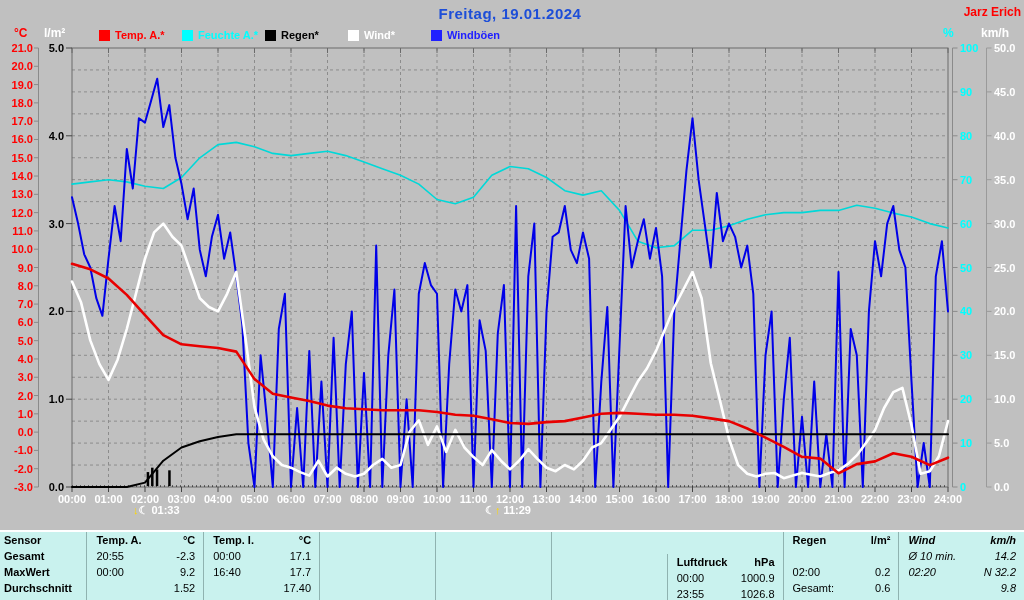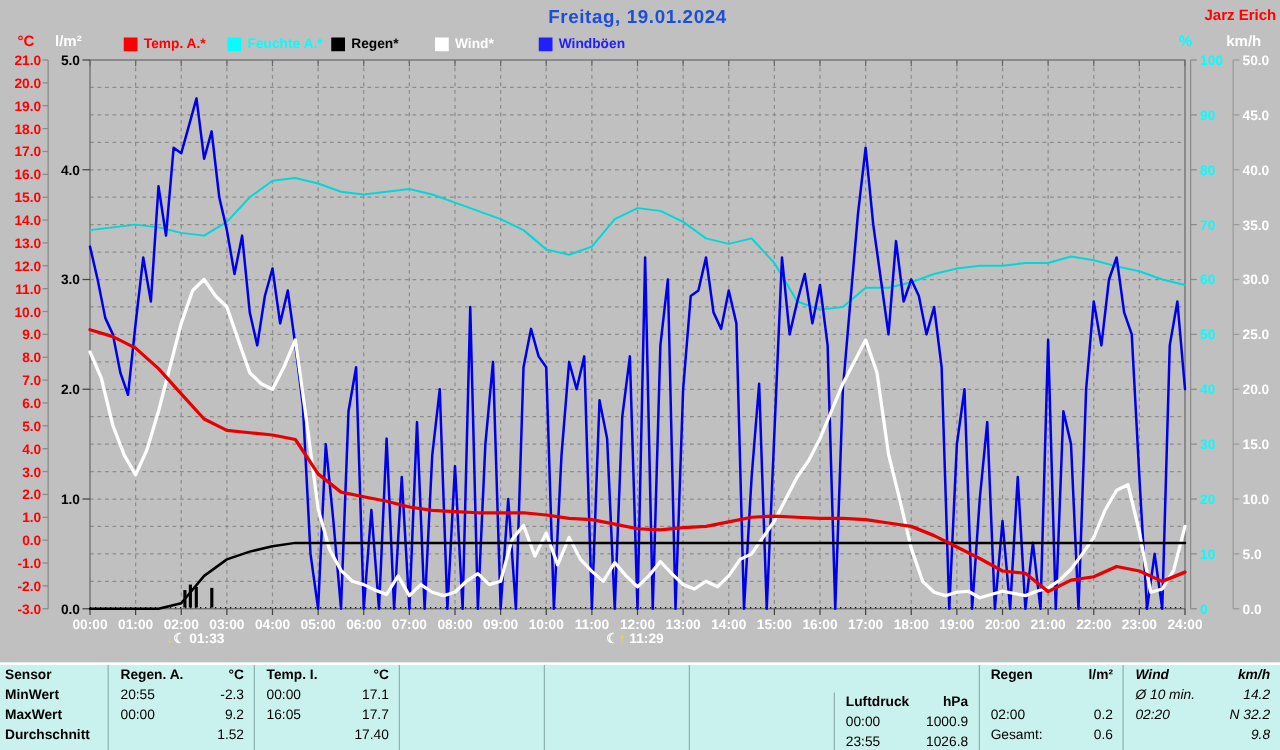--- a/index.html
+++ b/index.html
@@ -310,27 +310,27 @@
     <span>01:33</span>
   </div>
   <div class="annot" id="annot-moonrise" style="left: 485.02px;">
     <span class="moon">☾</span><span class="arrow">↑</span>
     <span>11:29</span>
   </div>
 
   <div class="infotable" id="infotable">
       <div class="col label-col" style="width: 88px;">
         <div class="trow">Sensor</div>
-        <div class="trow">MinWert</div>
+        <div class="trow">Gesamt</div>
         <div class="trow">MaxWert</div>
         <div class="trow">Durchschnitt</div>
       </div>
       <div class="col" style="width: 119px;">
         <div class="trow">
-          <span class="h">Regen. A.</span>
+          <span class="h">Temp. A.</span>
           <span class="u">°C</span>
         </div>
         <div class="trow">
           <span>20:55</span>
           <span>-2.3</span>
         </div>
         <div class="trow">
           <span>00:00</span>
           <span>9.2</span>
         </div>
@@ -342,21 +342,21 @@
       <div class="col" style="width: 118px;">
         <div class="trow">
           <span class="h">Temp. I.</span>
           <span class="u">°C</span>
         </div>
         <div class="trow">
           <span>00:00</span>
           <span>17.1</span>
         </div>
         <div class="trow">
-          <span>16:05</span>
+          <span>16:40</span>
           <span>17.7</span>
         </div>
         <div class="trow">
           <span></span>
           <span>17.40</span>
         </div>
       </div>
       <div class="col" style="width: 118px;">
         <div class="trow">
           <span class="h"></span>

